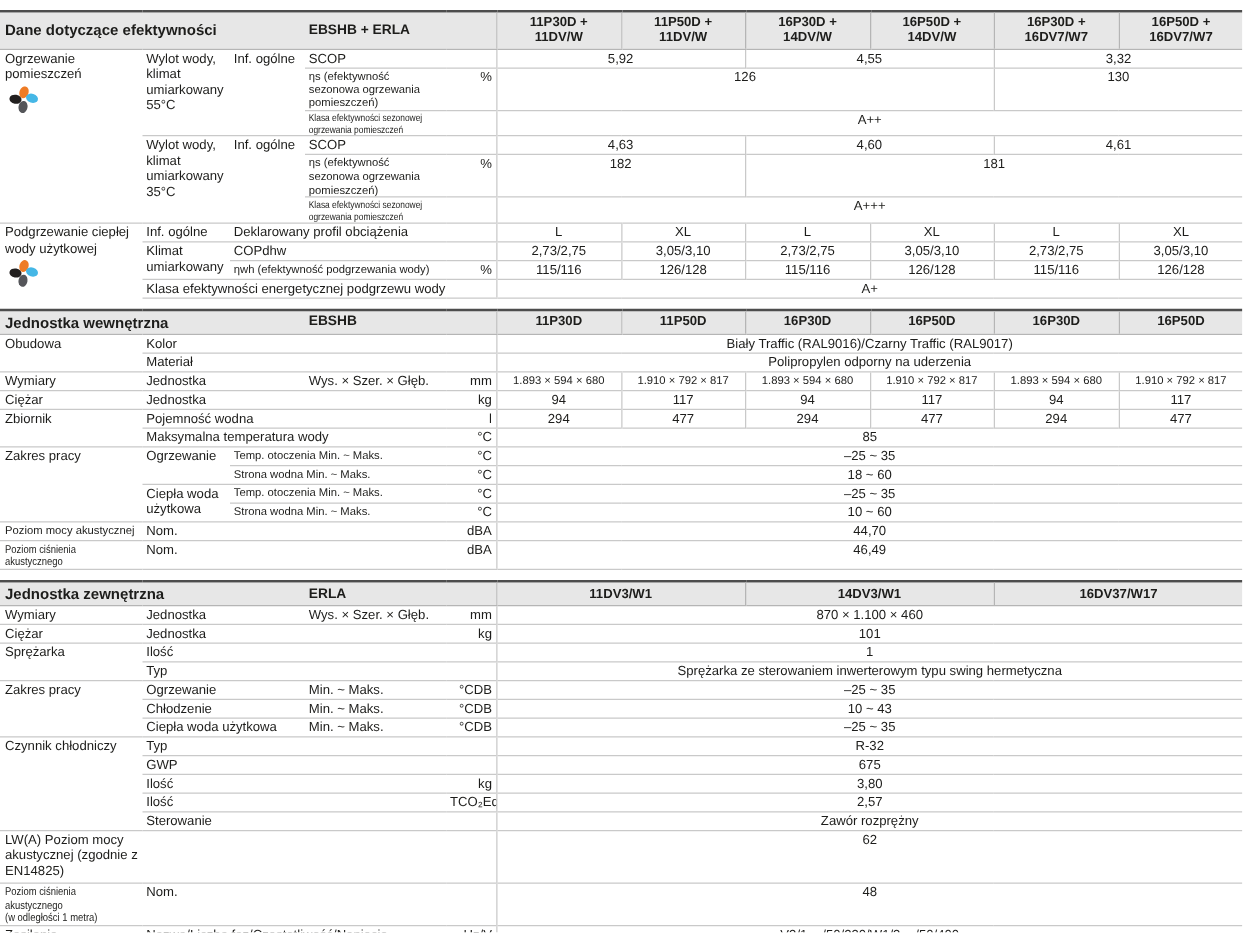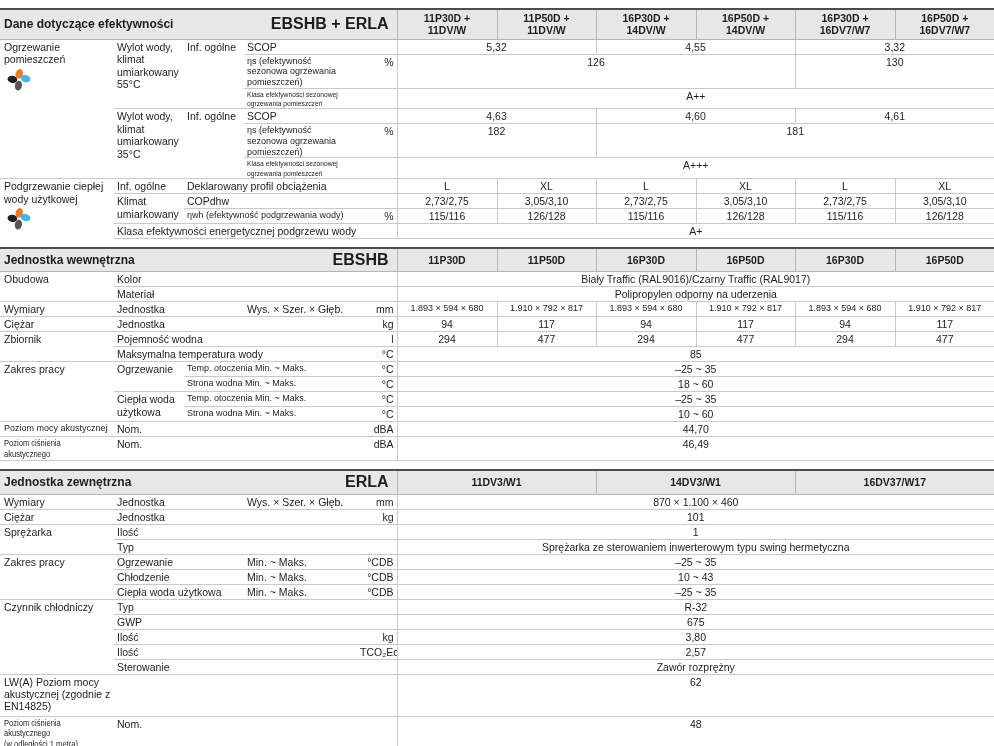--- a/index.html
+++ b/index.html
@@ -12,21 +12,21 @@
   td{
     padding:1px 3px 0 3px;vertical-align:top;font-size:10.5px;line-height:1.18;
     overflow:hidden;box-sizing:border-box;
   }
   td span{display:inline-block;white-space:pre-line;}
   tr.head td{
     background:#e7e7e7;border-top:2px solid #4d4d4d;border-bottom:1px solid #b5b5b5;
     font-weight:bold;vertical-align:middle;padding-top:2px;padding-bottom:2px;
   }
   td.ht{font-size:12px;padding-left:4px;}
-  td.hc{text-align:right;font-size:16px;padding-right:8px;}
+  td.hc{font-size:11px;padding-right:8px;}
   td.hv{text-align:center;font-size:10.5px;border-left:1px solid #b5b5b5;}
   tbody td{border-top:1px solid #c9c9c9;}
   tr:last-child td{border-bottom:1px solid #c9c9c9;}
   td.g{padding-left:4px;}
   td.u{text-align:right;padding-right:3px;}
   td.v{text-align:center;border-left:1px solid #c9c9c9;}
   .s{font-size:9px;}
   .c{font-size:8px;}
   .sx span{transform:scaleX(.84);transform-origin:0 0;}
   .icon-wrap{display:block;margin:3px 0 0 2px;}
@@ -71,21 +71,21 @@
             <td rowspan="6" class="g"><span>Ogrzewanie pomieszczeń</span><span class="icon-wrap"><svg width="26" height="24" viewBox="0 0 24 24">
                   <ellipse cx="12.2" cy="4.8" rx="3.6" ry="4.9" transform="rotate(18 12.2 4.8)" fill="#ee7c26"></ellipse>
                   <ellipse cx="18.6" cy="9.6" rx="4.9" ry="3.6" transform="rotate(18 18.6 9.6)" fill="#45b7e6"></ellipse>
                   <ellipse cx="5.4" cy="10.4" rx="4.9" ry="3.6" transform="rotate(10 5.4 10.4)" fill="#221f1f"></ellipse>
                   <ellipse cx="11.4" cy="16.6" rx="3.6" ry="4.9" transform="rotate(12 11.4 16.6)" fill="#55565a"></ellipse>
                 </svg></span></td>
             <td rowspan="3" class="l"><span>Wylot wody, klimat umiarkowany 55°C</span></td>
             <td rowspan="3" class="l"><span>Inf. ogólne</span></td>
             <td class="l"><span>SCOP</span></td>
             <td class="u"><span></span></td>
-            <td colspan="2" class="v"><span>5,32</span></td>
+            <td colspan="2" class="v"><span>5,92</span></td>
             <td colspan="2" class="v"><span>4,55</span></td>
             <td colspan="2" class="v"><span>3,32</span></td>
           </tr>
           <tr style="height: 29px;">
             <td class="l s"><span>ηs (efektywność sezonowa ogrzewania pomieszczeń)</span></td>
             <td class="u"><span>%</span></td>
             <td colspan="4" class="v"><span>126</span></td>
             <td colspan="2" class="v"><span>130</span></td>
           </tr>
           <tr style="height: 13px;">

